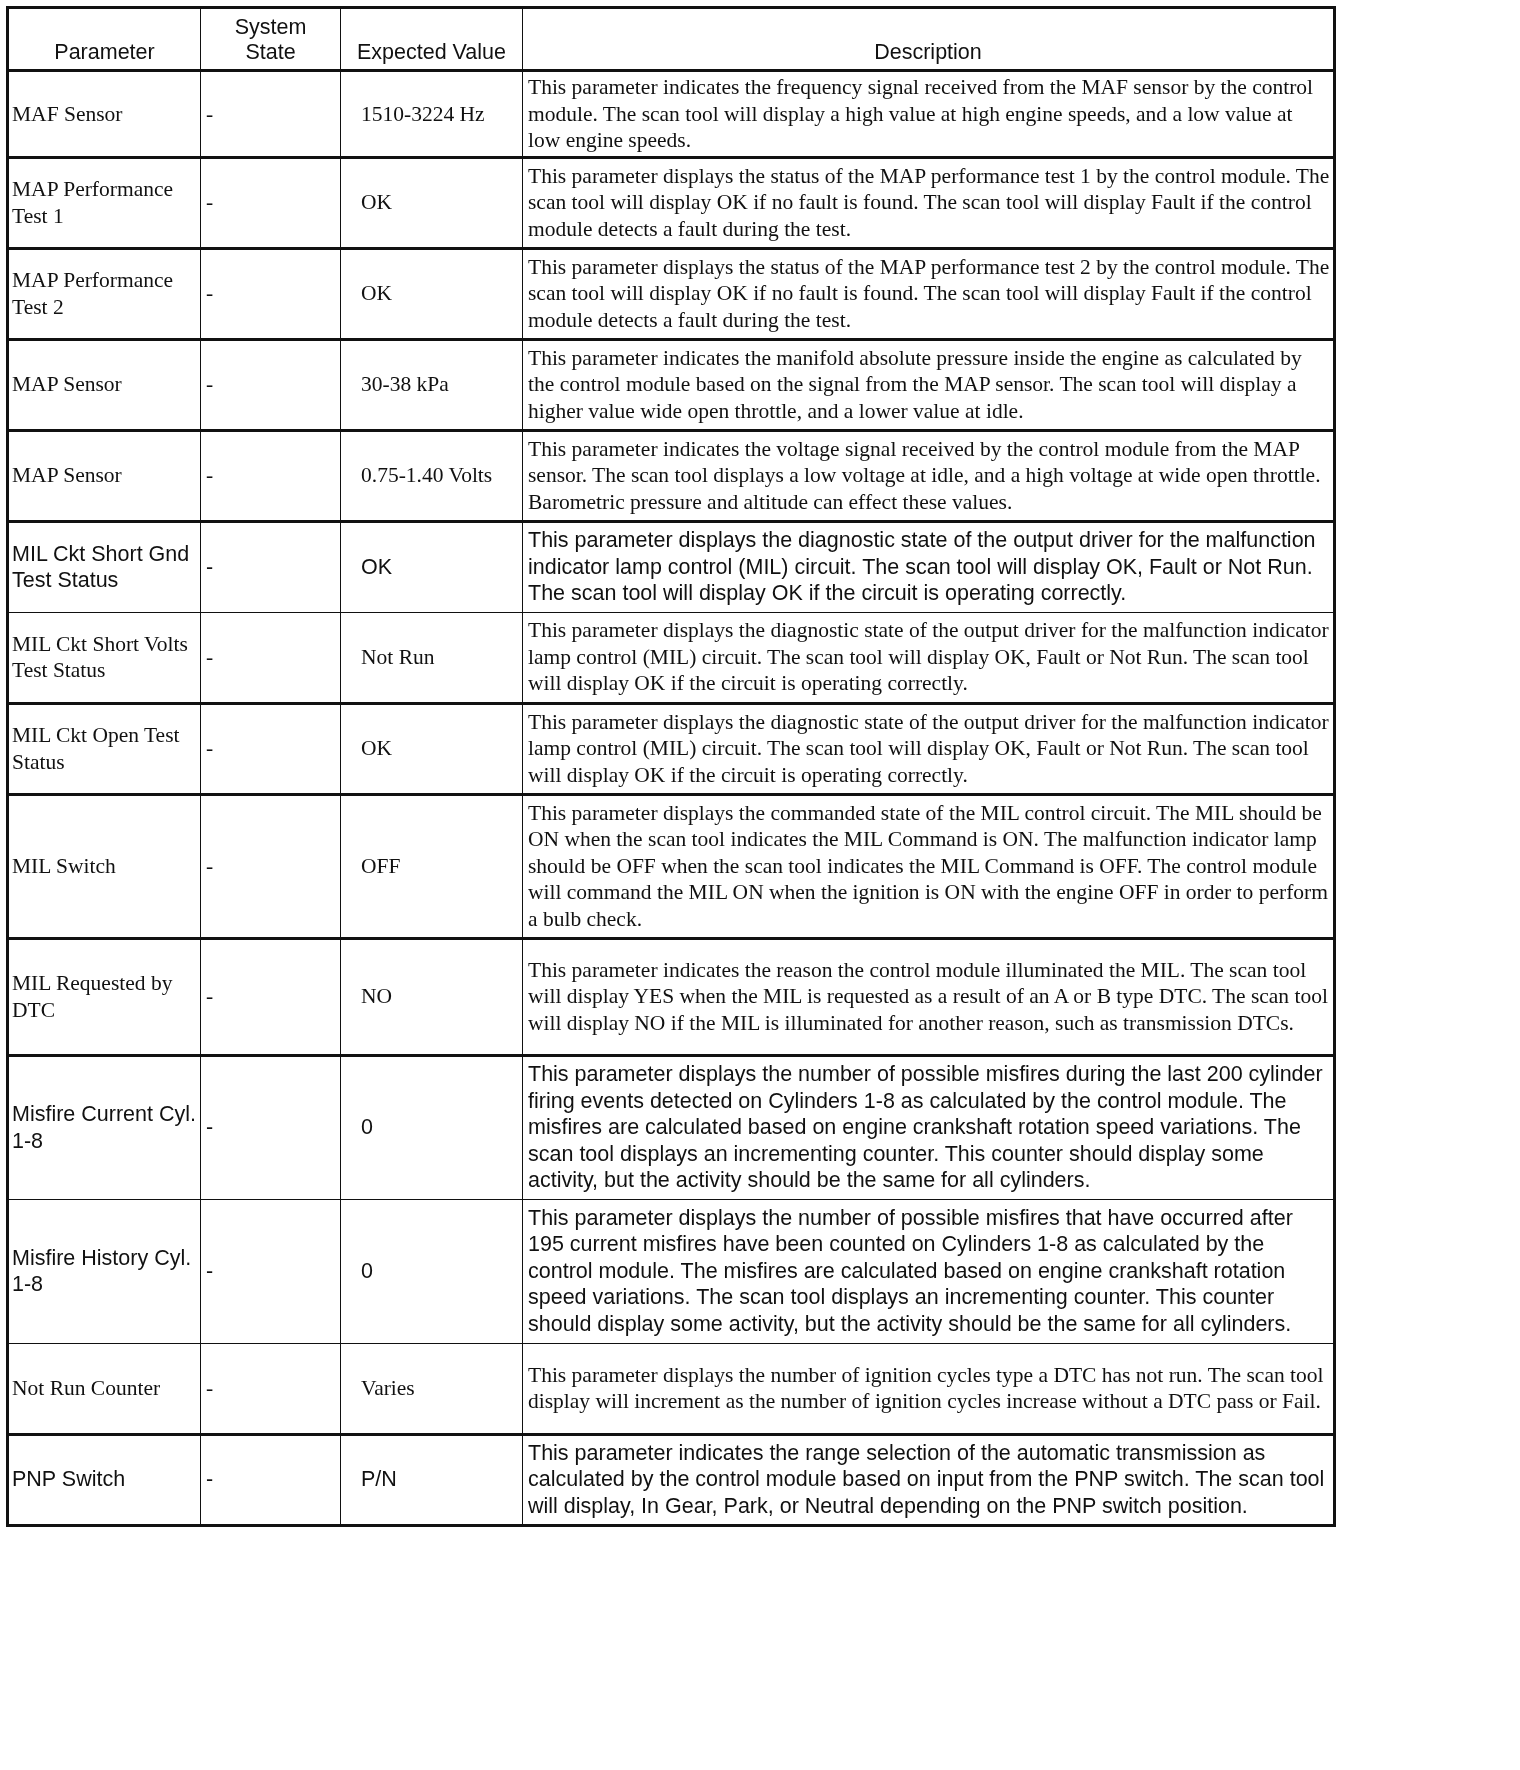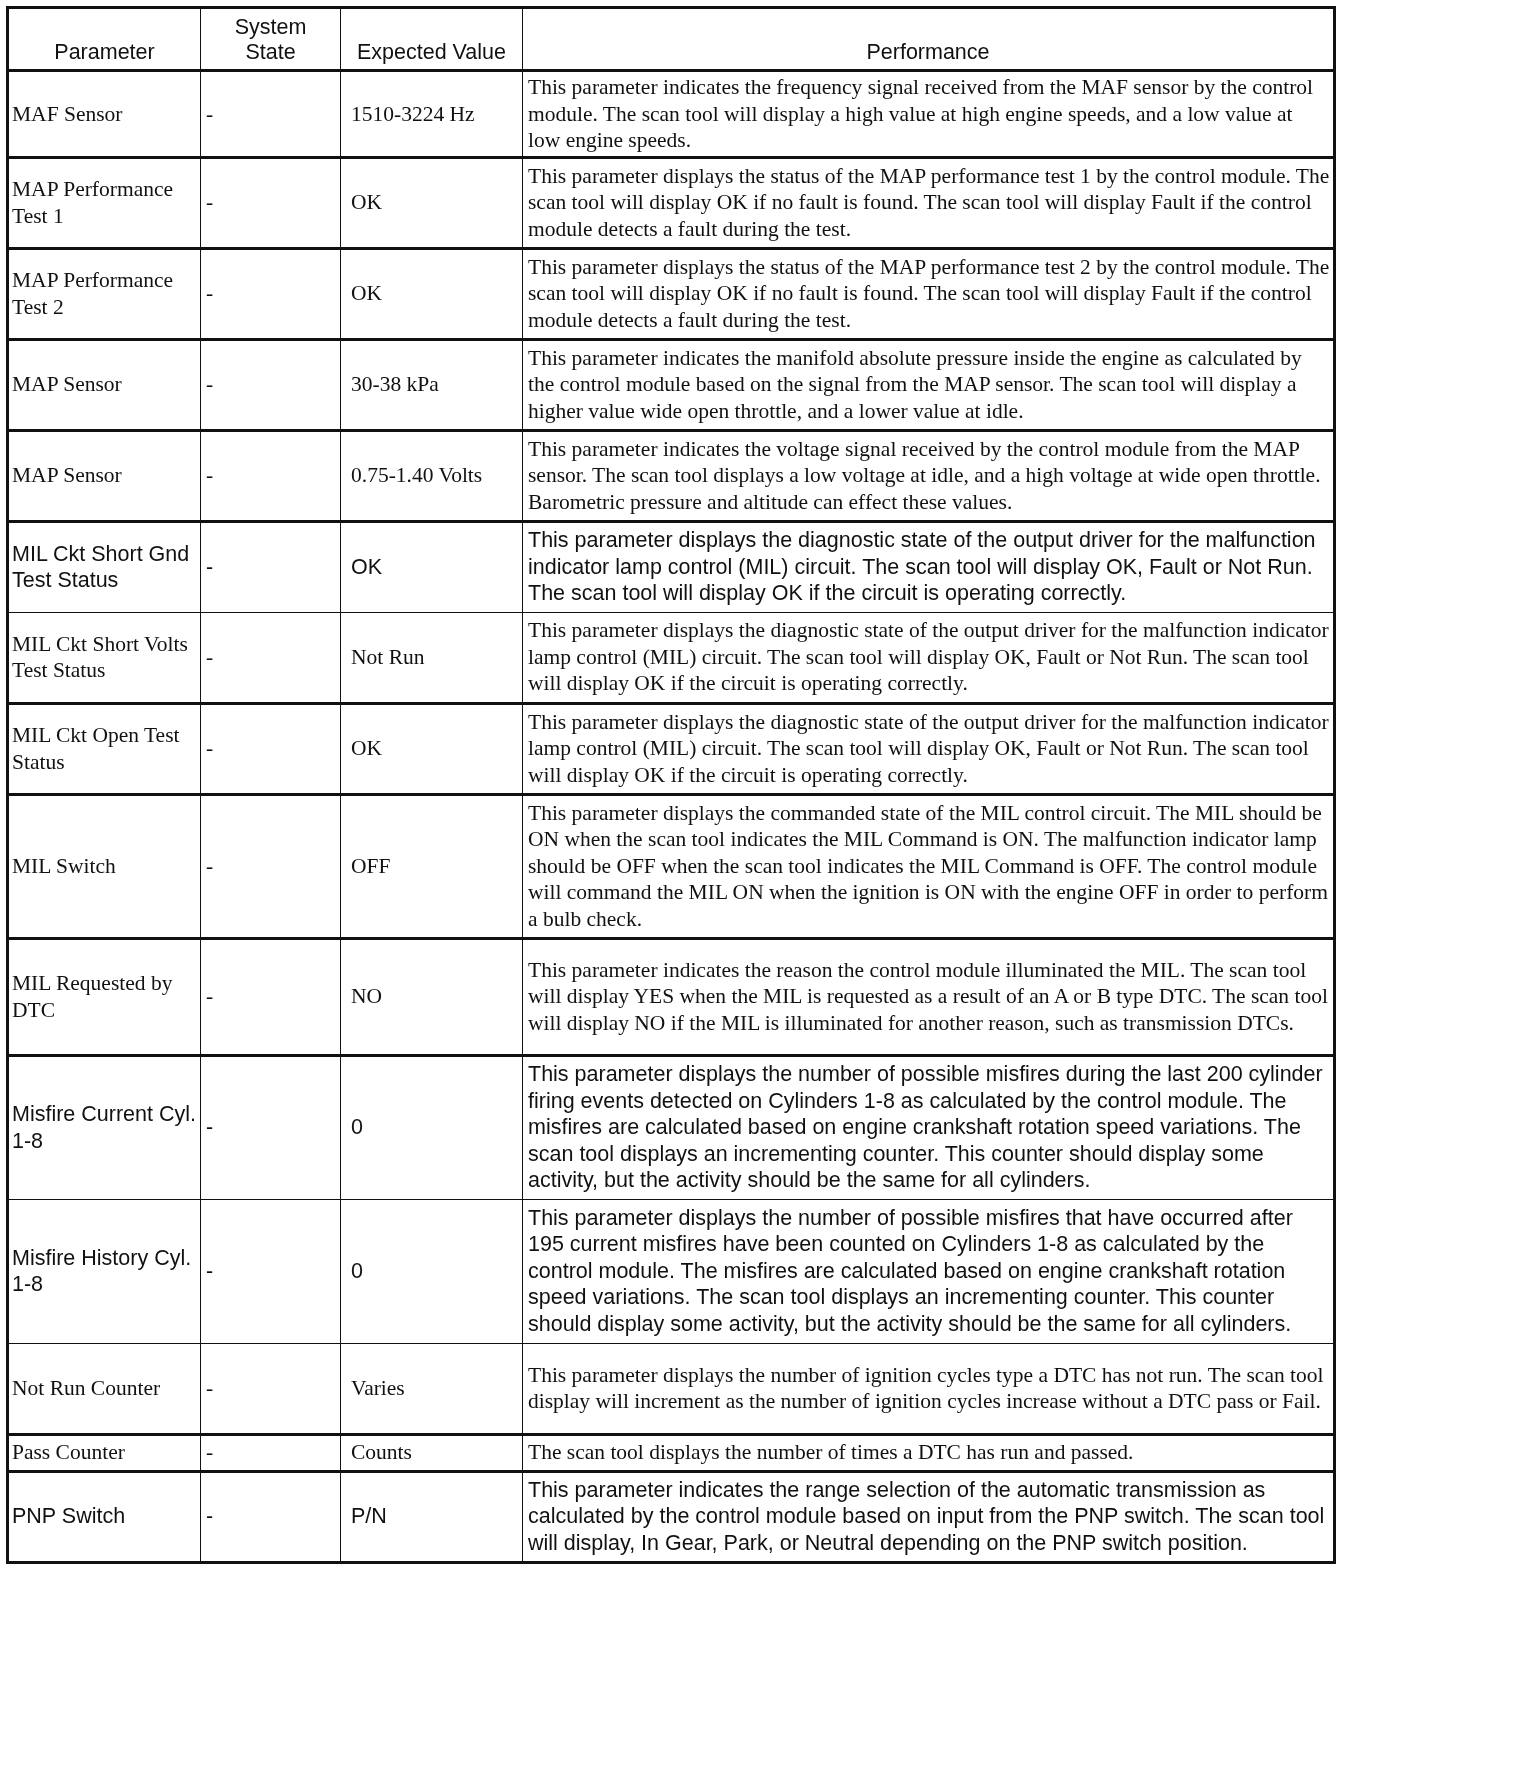--- a/index.html
+++ b/index.html
@@ -26,40 +26,40 @@
     font-weight: normal;
     text-align: center;
     vertical-align: bottom;
     padding-bottom: 4px;
     height: 56px;
     border-bottom: 3px solid #111;
     line-height: 25px;
   }
   td.param { padding-left: 3px; }
   td.state { padding-left: 5px; }
-  td.exp { padding-left: 10px; }
+  td.exp { padding-left: 20px; }
   td.desc { padding-left: 5px; padding-right: 3px; padding-top: 2px; padding-bottom: 2px; }
   tr.r-thick td { border-bottom-width: 3px; font-family: Liberation Serif, serif; }
 </style>
 </head>
 <body>
 
 <table class="params">
   <colgroup>
     <col class="c-param">
       <col class="c-state">
       <col class="c-exp">
       <col class="c-desc">
   </colgroup>
   <thead>
     <tr>
       <th>Parameter</th>
       <th style="padding-left:18px;padding-right:18px;"><span>System State</span></th>
       <th>Expected Value</th>
-      <th>Performance</th>
+      <th>Description</th>
     </tr>
   </thead>
   <tbody>
     <tr class="r-thick" style="height:80px">
       <td class="param">MAF Sensor</td>
       <td class="state">-</td>
       <td class="exp">1510-3224 Hz</td>
       <td class="desc">This parameter indicates the frequency signal received from the MAF sensor by the control module. The scan tool will display a high value at high engine speeds, and a low value at low engine speeds.</td>
     </tr>
     <tr class="r-thick" style="height:91px">
@@ -127,26 +127,20 @@
       <td class="state">-</td>
       <td class="exp">0</td>
       <td class="desc">This parameter displays the number of possible misfires that have occurred after 195 current misfires have been counted on Cylinders 1-8 as calculated by the control module. The misfires are calculated based on engine crankshaft rotation speed variations. The scan tool displays an incrementing counter. This counter should display some activity, but the activity should be the same for all cylinders.</td>
     </tr>
     <tr class="r-thick" style="height:91px">
       <td class="param">Not Run Counter</td>
       <td class="state">-</td>
       <td class="exp">Varies</td>
       <td class="desc">This parameter displays the number of ignition cycles type a DTC has not run. The scan tool display will increment as the number of ignition cycles increase without a DTC pass or Fail.</td>
     </tr>
-    <tr class="r-thick" style="height:37px">
-      <td class="param">Pass Counter</td>
-      <td class="state">-</td>
-      <td class="exp">Counts</td>
-      <td class="desc">The scan tool displays the number of times a DTC has run and passed.</td>
-    </tr>
     <tr style="height:91px">
       <td class="param">PNP Switch</td>
       <td class="state">-</td>
       <td class="exp">P/N</td>
       <td class="desc">This parameter indicates the range selection of the automatic transmission as calculated by the control module based on input from the PNP switch. The scan tool will display, In Gear, Park, or Neutral depending on the PNP switch position.</td>
     </tr>
   </tbody>
 </table>
 
 </body></html>

